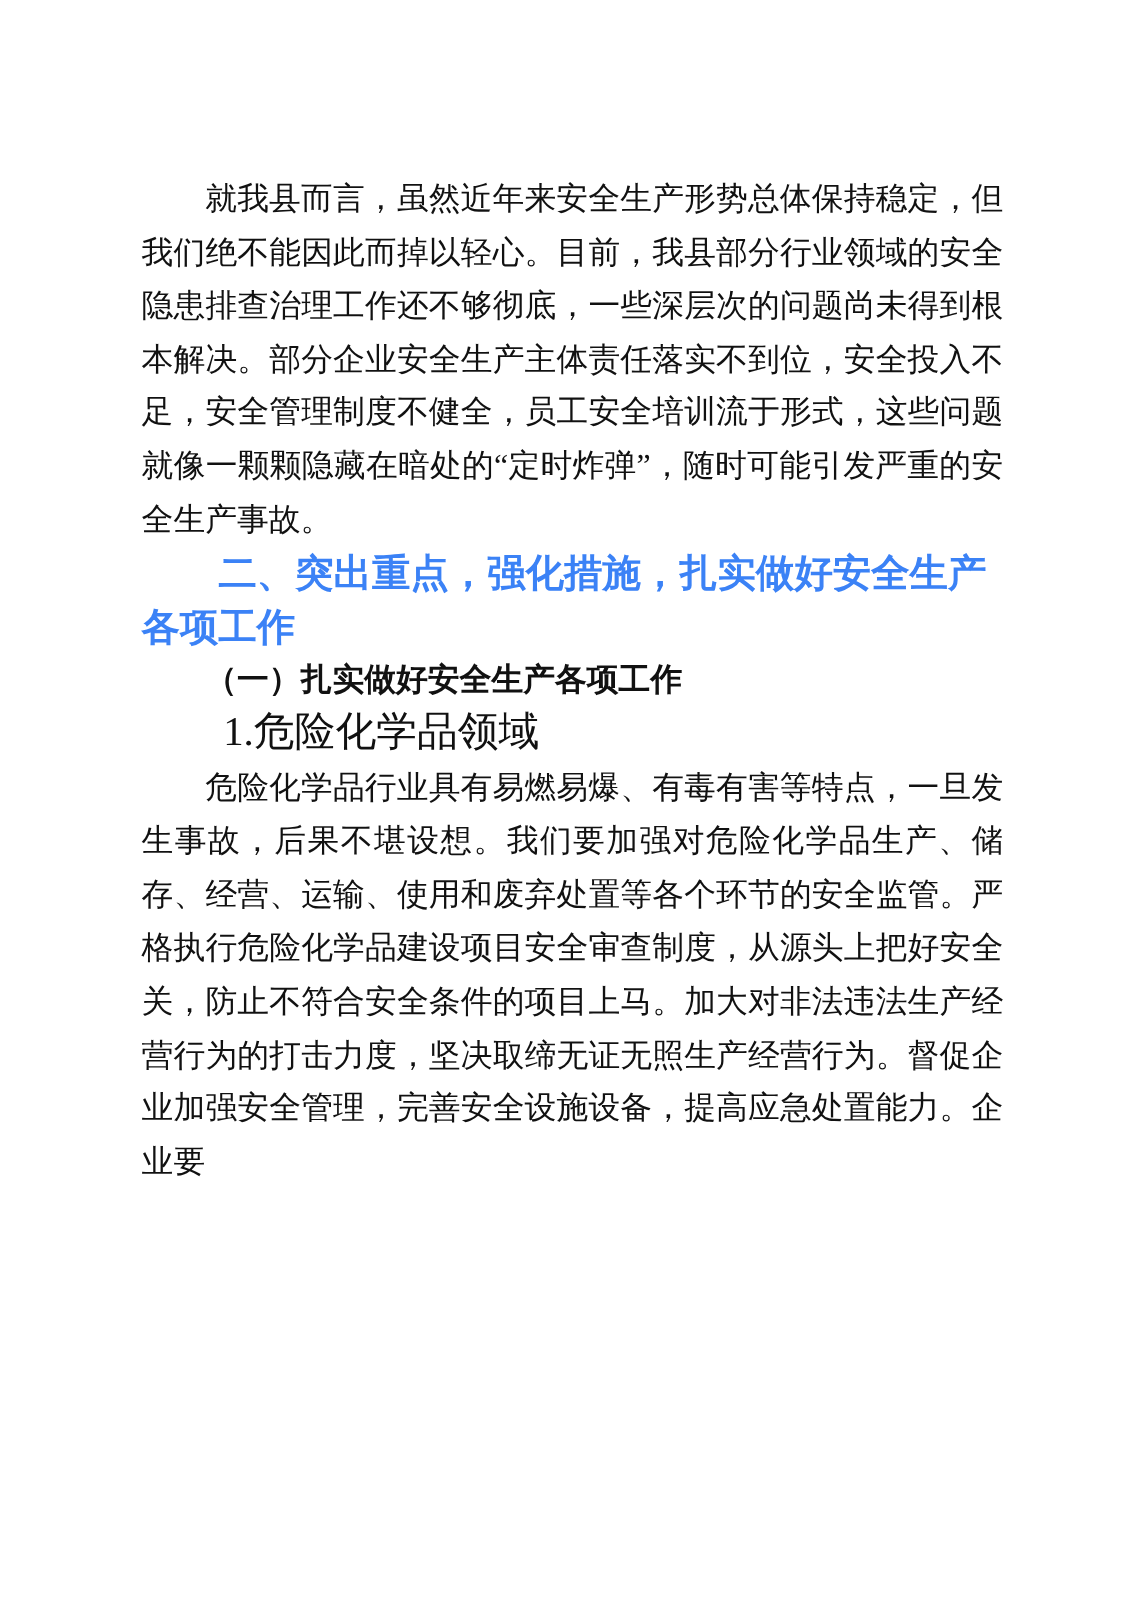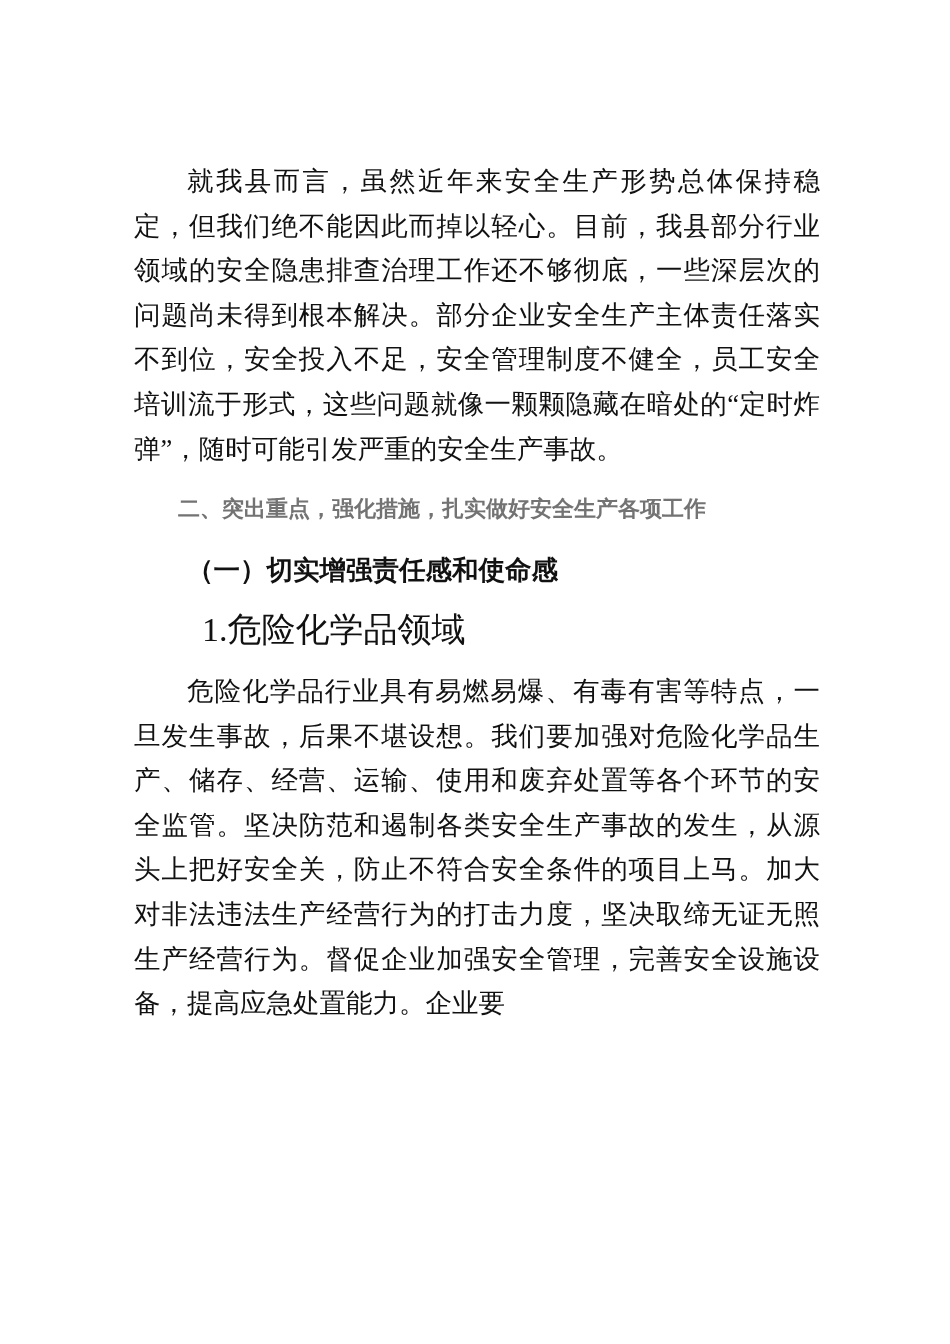--- a/index.html
+++ b/index.html
@@ -21,43 +21,43 @@
     left: 118px;
     top: 143px;
     width: 718px;
     color: #111111;
   }
 
   .content p,
   .content h2,
   .content h3,
   .content h4 {
-    margin: 16px;
+    margin: 0;
     padding: 0;
   }
 
   .body-para {
     font-family: "Liberation Serif", "DejaVu Serif", serif;
     font-size: 26.5px;
     line-height: 44.6px;
     text-align: justify;
     text-justify: inter-ideograph;
     text-indent: 2em;
     font-weight: normal;
     color: #111111;
     letter-spacing: 0;
   }
 
   .heading-level-1 {
     font-family: Liberation Serif, serif;
-    font-size: 22px;
+    font-size: 32px;
     line-height: 44.6px;
     font-weight: 700;
     text-indent: 2em;
-    color: #737373;
+    color: #3b82f6;
   }
 
   .heading-level-2 {
     font-family: "Liberation Serif", "DejaVu Serif", serif;
     font-size: 26.5px;
     line-height: 44.6px;
     font-weight: 600;
     text-indent: 2em;
     color: #111111;
   }
@@ -75,20 +75,20 @@
 <body>
 
 <div class="page">
   <div class="content">
 
     <p class="body-para">就我县而言，虽然近年来安全生产形势总体保持稳定，但我们绝不能因此而掉以轻心。目前，我县部分行业领域的安全隐患排查治理工作还不够彻底，一些深层次的问题尚未得到根本解决。部分企业安全生产主体责任落实不到位，安全投入不足，安全管理制度不健全，员工安全培训流于形式，这些问题就像一颗颗隐藏在暗处的“定时炸弹”，随时可能引发严重的安全生产事故。</p>
 
 
     <h2 class="heading-level-1">二、突出重点，强化措施，扎实做好安全生产各项工作</h2>
 
-    <h3 class="heading-level-2">（一）切实增强责任感和使命感</h3>
+    <h3 class="heading-level-2">（一）扎实做好安全生产各项工作</h3>
 
     <h4 class="heading-level-3">1.危险化学品领域</h4>
 
-    <p class="body-para">危险化学品行业具有易燃易爆、有毒有害等特点，一旦发生事故，后果不堪设想。我们要加强对危险化学品生产、储存、经营、运输、使用和废弃处置等各个环节的安全监管。坚决防范和遏制各类安全生产事故的发生，从源头上把好安全关，防止不符合安全条件的项目上马。加大对非法违法生产经营行为的打击力度，坚决取缔无证无照生产经营行为。督促企业加强安全管理，完善安全设施设备，提高应急处置能力。企业要</p>
+    <p class="body-para">危险化学品行业具有易燃易爆、有毒有害等特点，一旦发生事故，后果不堪设想。我们要加强对危险化学品生产、储存、经营、运输、使用和废弃处置等各个环节的安全监管。严格执行危险化学品建设项目安全审查制度，从源头上把好安全关，防止不符合安全条件的项目上马。加大对非法违法生产经营行为的打击力度，坚决取缔无证无照生产经营行为。督促企业加强安全管理，完善安全设施设备，提高应急处置能力。企业要</p>
 
   </div>
 </div>
 
 </body></html>

